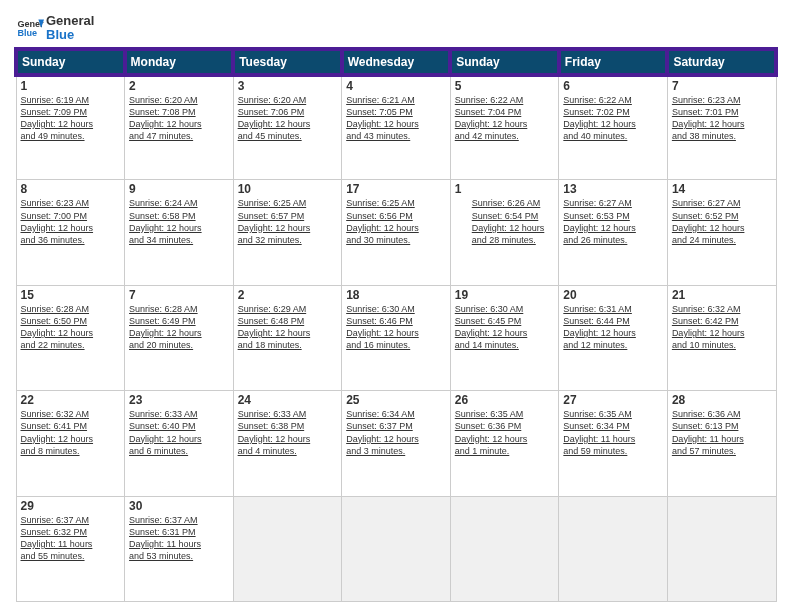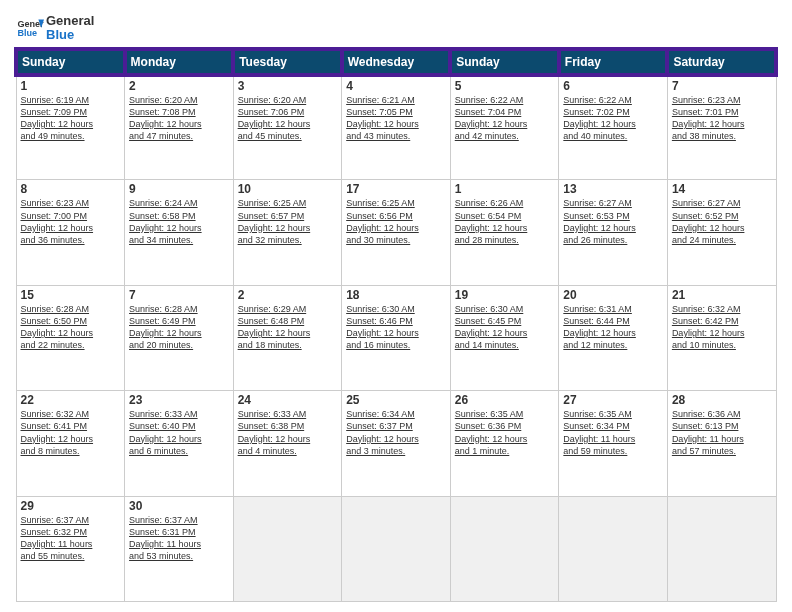--- a/index.html
+++ b/index.html
@@ -193,21 +193,21 @@
           </td>
           <td>
             <span class="day-num">17</span>
             <div class="day-info" style="white-space: pre-line;">Sunrise: 6:25 AM
 Sunset: 6:56 PM
 Daylight: 12 hours
 and 30 minutes.</div>
           </td>
           <td>
             <span class="day-num">1</span>
-            <div class="day-info" style="white-space: pre-line;">Sunrise: 6:26 AM
+            <div class="day-info" style="white-space: pre-line; margin-left: 17px;">Sunrise: 6:26 AM
 Sunset: 6:54 PM
 Daylight: 12 hours
 and 28 minutes.</div>
           </td>
           <td>
             <span class="day-num">13</span>
             <div class="day-info" style="white-space: pre-line;">Sunrise: 6:27 AM
 Sunset: 6:53 PM
 Daylight: 12 hours
 and 26 minutes.</div>

